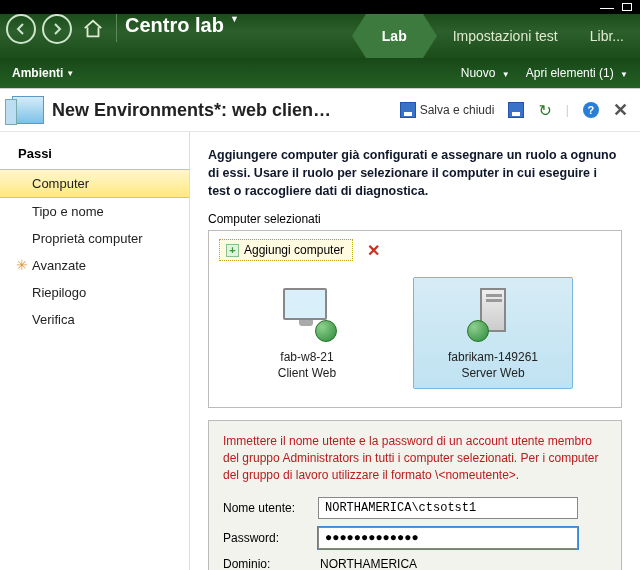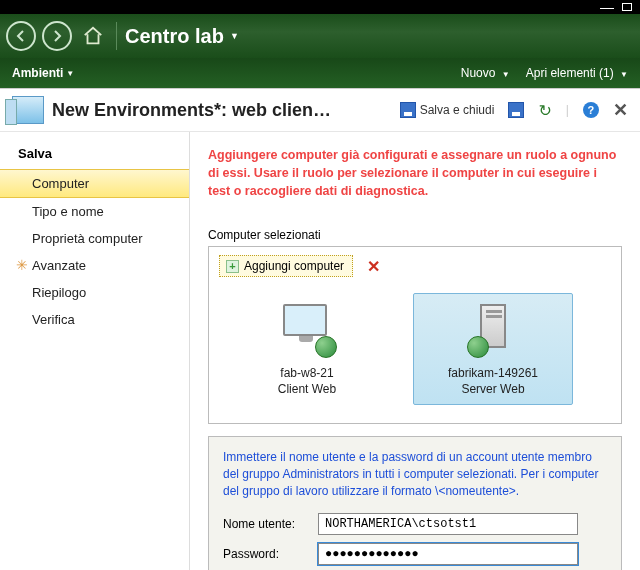--- a/index.html
+++ b/index.html
@@ -2,21 +2,21 @@
 <html><head>
 <meta charset="utf-8">
 <style>
   * { box-sizing: border-box; margin: 0; padding: 0; }
   body { font-family: "Segoe UI", Tahoma, sans-serif; font-size: 12px; width: 640px; height: 570px; overflow: hidden; background: #fff; }
   
   .winbar { height: 14px; background: #000; display: flex; justify-content: flex-end; align-items: center; gap: 8px; padding: 0 8px; }
   .winbar .min { color: #fff; font-size: 14px; line-height: 8px; }
   .winbar .max { width: 10px; height: 8px; border: 1px solid #fff; }
   
-  .header { height: 44px; background: linear-gradient(#1a4d1a, #2d5f2d 40%, #1a4d1a); display: flex; align-items: center; color: #fff; position: relative; overflow:hidden;}
+  .header { height: 44px; background: linear-gradient(#1a4d1a, #2d5f2d 40%, #1a4d1a); display: flex; align-items: flex-start; color: #fff; position: relative; overflow:hidden;}
   .navbtn { width: 30px; height: 30px; border: 2px solid #cde5cd; border-radius: 50%; margin-left: 6px; display: flex; align-items: center; justify-content: center; color: #cde5cd; font-size: 16px; cursor: pointer; }
   .homebtn { width: 30px; height: 30px; margin-left: 6px; display: flex; align-items: center; justify-content: center; cursor: pointer; }
   .homebtn svg { width: 22px; height: 22px; }
   .vsep { width: 1px; height: 28px; background: #5a8a5a; margin: 0 8px; }
   .title { font-size: 20px; font-weight: 600; color: #fff; }
   .dd { margin-left: 6px; font-size: 9px; }
   .tabarrow { display:flex; align-items:center; margin-left:auto;}
   .tri-left { width:0; height:0; border-top:22px solid transparent; border-bottom:22px solid transparent; border-right:14px solid #3d7a3d; }
   .tab { height: 44px; display: flex; align-items: center; padding: 0 16px; font-size: 14px; color: #dfead0; cursor:pointer;}
   .tab.active { background: #3d7a3d; color:#fff; font-weight:600; }
@@ -41,39 +41,39 @@
   .help { width:16px;height:16px;border-radius:50%;background:#2a7ed6;color:#fff;display:flex;align-items:center;justify-content:center;font-size:11px;font-weight:bold;}
   .close { font-size:18px; font-weight:bold; color:#555; cursor:pointer;}
   
   .body { display:flex; height: calc(570px - 14px - 44px - 30px - 44px); }
   .sidebar { width: 190px; border-right:1px solid #ddd; padding: 14px 0; overflow-y:auto;}
   .sidebar h3 { padding: 0 18px 8px; font-size:13px; font-weight:600;}
   .step { padding: 6px 18px 6px 32px; cursor:pointer; position:relative; font-size:13px; color:#222;}
   .step.active { background: linear-gradient(#fff7cf, #ffe97f); border:1px solid #e8c445; border-left:none; border-right:none; font-weight:500;}
   .step .ast { position:absolute; left:16px; color:#d94; font-size:14px; top:5px;}
   .main { flex:1; padding: 14px 18px 14px 18px; overflow-y:auto;}
-  .instr { font-weight:700; font-size:12.5px; line-height:1.45; color:#ef4444; margin-bottom:28px;}
+  .instr { font-weight:700; font-size:12.5px; line-height:1.45; color:#0f172a; margin-bottom:12px;}
   .sectlabel { font-size:12px; margin-bottom:4px;}
   .selbox { border:1px solid #bbb; background:#fff; }
   .toolbar { padding:8px 10px; display:flex; align-items:center; gap:14px;}
   .addbtn { border:1px dotted #c0a020; background:#fffbe0; padding:3px 8px 3px 6px; display:flex; align-items:center; gap:5px; cursor:pointer; font-size:12px;}
   .addbtn .plus { color:#3a9a3a; font-weight:bold; background:#dff3df; border:1px solid #8abf8a; width:13px;height:13px; display:flex;align-items:center;justify-content:center; font-size:11px;}
   .delx { color:#cc3020; font-size:16px; font-weight:bold; cursor:pointer;}
   .tiles { display:flex; gap:26px; padding: 8px 18px 18px; }
   .tile { width:160px; padding:10px 6px 6px; text-align:center; border:1px solid transparent; cursor:pointer; border-radius:2px;}
   .tile.sel { background:linear-gradient(#d7ecf5,#bfe2f2); border:1px solid #7bb7db;}
   .tile .ticon { width:48px; height:48px; margin:0 auto 14px; position:relative;}
   .monitor { width:44px;height:32px;border:2px solid #888;background:#d9effa;border-radius:2px;position:relative;}
   .monitor:after{content:"";position:absolute;bottom:-8px;left:14px;width:14px;height:6px;background:#aaa;border-radius:0 0 3px 3px;}
   .globe { position:absolute; right:-6px; bottom:-6px; width:22px;height:22px;border-radius:50%; background:radial-gradient(circle at 30% 30%, #8ed08e, #2a8a3a); border:1px solid #267326;}
   .tower { width:26px;height:44px;border:2px solid #888; background:linear-gradient(#eee,#ccc); margin:0 auto; position:relative;}
   .tower:before{content:"";position:absolute;top:4px;left:4px;width:16px;height:3px;background:#999;box-shadow:0 5px 0 #999;}
   .tlabel { font-size:12px; line-height:1.3; color:#222;}
   .credbox { border:1px solid #bbb; background:#f3f3ee; margin-top:12px; padding:12px 14px;}
-  .credbox .ctext { font-size:12px; line-height:1.45; margin-bottom:12px; color:#1d4ed8;}
+  .credbox .ctext { font-size:12px; line-height:1.45; margin-bottom:12px; color:#b91c1c;}
   .frow { display:flex; align-items:center; margin-bottom:8px; font-size:12px;}
   .frow label { width:95px;}
   .frow input { flex:1; max-width:260px; padding:3px 6px; font-size:12px; border:1px solid #888; font-family:Liberation Mono, monospace;}
   .frow .val { padding-left:2px;}
 </style>
 </head>
 <body>
 
 <div class="winbar">
   <span class="min">—</span>
@@ -93,20 +93,33 @@
   </div>
   <div class="homebtn">
     <svg viewBox="0 0 24 24">
         <path d="M3 11 L12 3 L21 11 M6 10 V20 H18 V10" stroke="#dfead0" stroke-width="2" fill="none"></path>
       </svg>
   </div>
   <div class="vsep"></div>
   <span class="title">Centro lab</span>
   <span class="dd">▼</span>
 
+  <div class="tabarrow">
+    <div class="tri-left"></div>
+    <div class="tab active">
+        <span>Lab</span>
+      </div>
+    <div class="tri-right"></div>
+    <div class="tab">
+        <span>Impostazioni test</span>
+      </div>
+    <div class="tab">
+        <span>Libr...</span>
+      </div>
+  </div>
 </div>
 
 <div class="subhdr">
   <span class="left">Ambienti</span>
   <span class="dd2">▼</span>
   <div class="right">
     <span><span>Nuovo</span> <span class="dd2">▼</span></span>
     <span><span>Apri elementi (1)</span> <span class="dd2">▼</span></span>
   </div>
 </div>
@@ -122,21 +135,21 @@
     <span class="disk"></span>
     <span class="refresh">↻</span>
     <span style="color:#ccc">|</span>
     <span class="help">?</span>
     <span class="close">✕</span>
   </div>
 </div>
 
 <div class="body">
   <div class="sidebar">
-    <h3>Salva</h3>
+    <h3>Passi</h3>
     <div class="step active"><span>Computer</span></div>
     <div class="step"><span>Tipo e nome</span></div>
     <div class="step"><span>Proprietà computer</span></div>
     <div class="step"><span class="ast">✳</span><span>Avanzate</span></div>
     <div class="step"><span>Riepilogo</span></div>
     <div class="step"><span>Verifica</span></div>
   </div>
 
   <div class="main">
     <p class="instr">Aggiungere computer già  configurati e assegnare un ruolo a ognuno di essi. Usare il ruolo per selezionare il computer in cui eseguire i test o raccogliere dati di diagnostica.</p>

